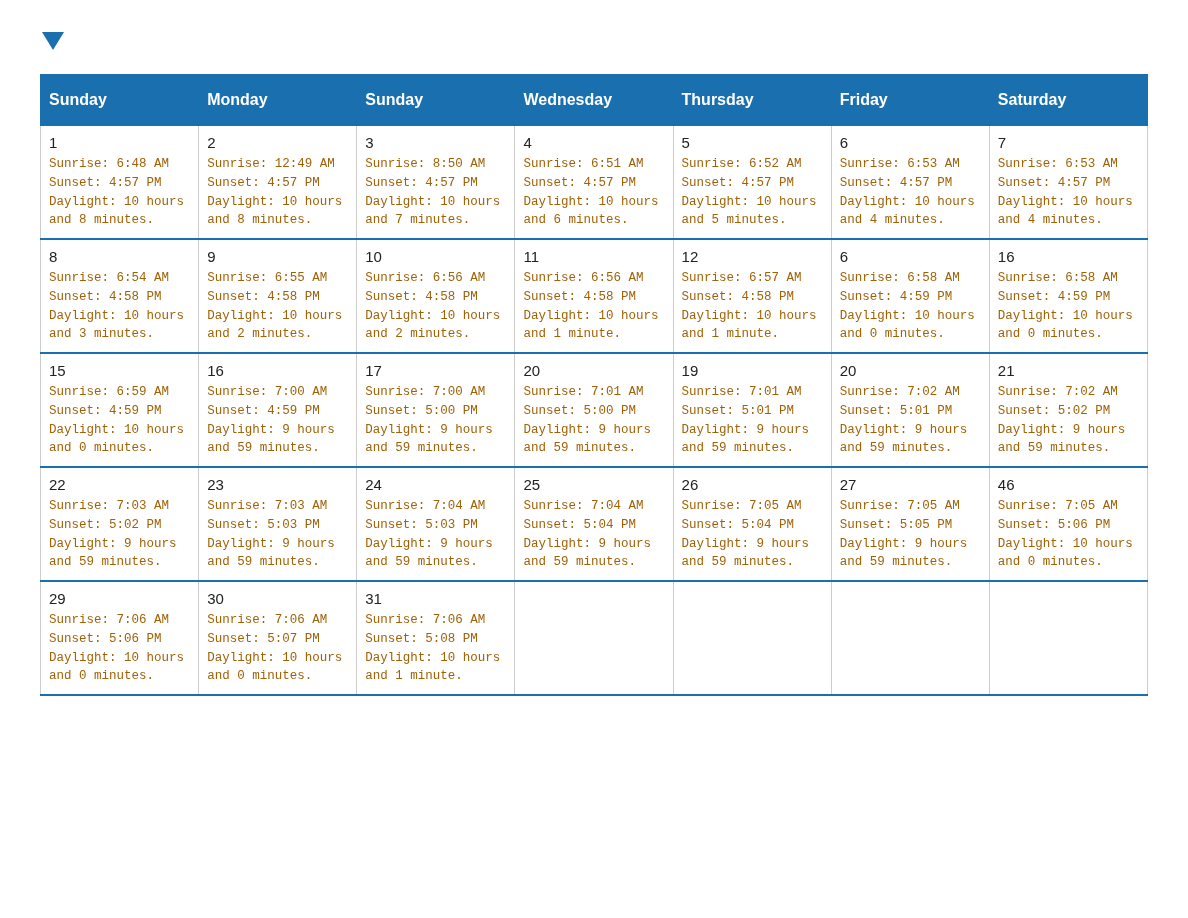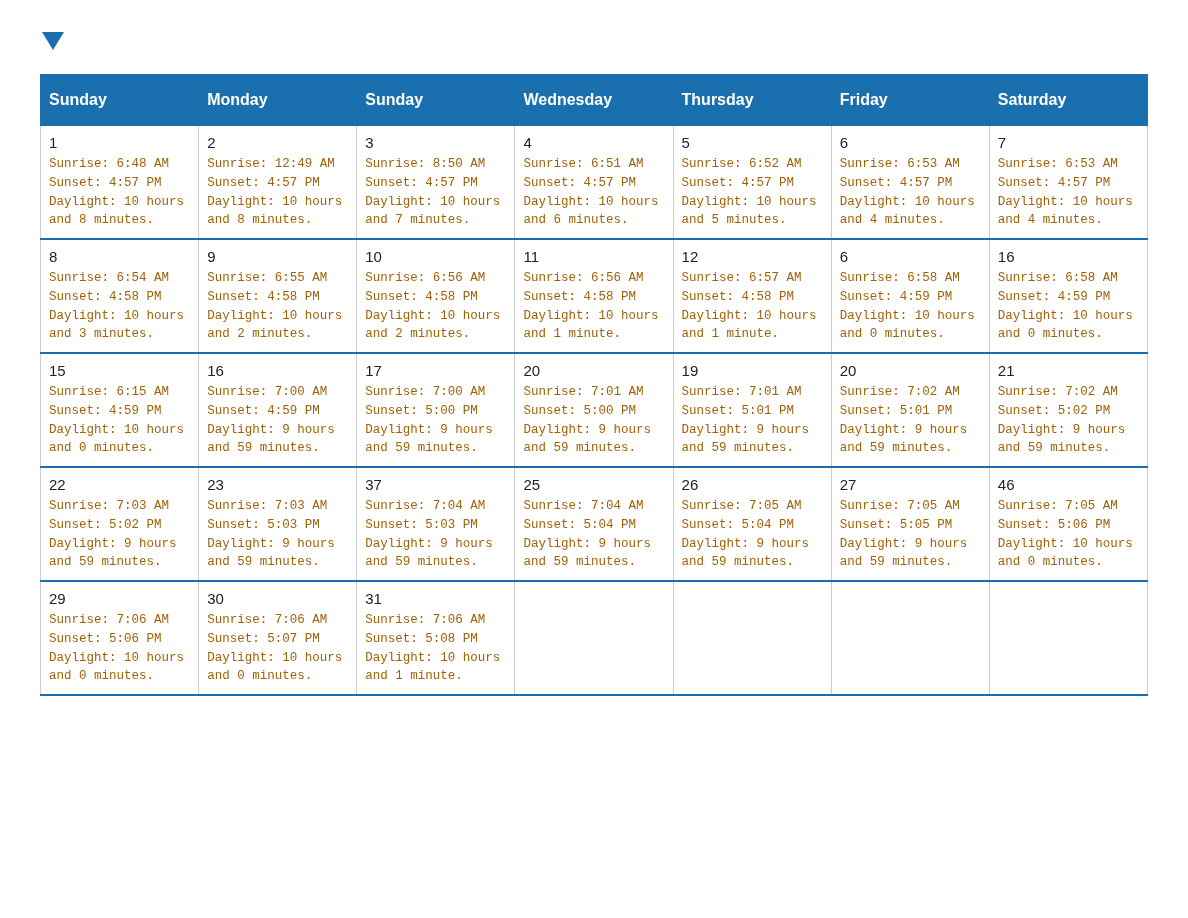--- a/index.html
+++ b/index.html
@@ -230,21 +230,21 @@
           <span>Sunrise: 6:58 AM</span><br>
           <span>Sunset: 4:59 PM</span><br>
           <span>Daylight: 10 hours and 0 minutes.</span>
         </div>
       </td>
       </tr>
       <tr>
         <td>
         <span class="day-number">15</span>
         <div class="day-info">
-          <span>Sunrise: 6:15 AM</span><br>
+          <span>Sunrise: 6:59 AM</span><br>
           <span>Sunset: 4:59 PM</span><br>
           <span>Daylight: 10 hours and 0 minutes.</span>
         </div>
       </td>
         <td>
         <span class="day-number">16</span>
         <div class="day-info">
           <span>Sunrise: 7:00 AM</span><br>
           <span>Sunset: 4:59 PM</span><br>
           <span>Daylight: 9 hours and 59 minutes.</span>
@@ -302,21 +302,21 @@
       </td>
         <td>
         <span class="day-number">23</span>
         <div class="day-info">
           <span>Sunrise: 7:03 AM</span><br>
           <span>Sunset: 5:03 PM</span><br>
           <span>Daylight: 9 hours and 59 minutes.</span>
         </div>
       </td>
         <td>
-        <span class="day-number">37</span>
+        <span class="day-number">24</span>
         <div class="day-info">
           <span>Sunrise: 7:04 AM</span><br>
           <span>Sunset: 5:03 PM</span><br>
           <span>Daylight: 9 hours and 59 minutes.</span>
         </div>
       </td>
         <td>
         <span class="day-number">25</span>
         <div class="day-info">
           <span>Sunrise: 7:04 AM</span><br>

